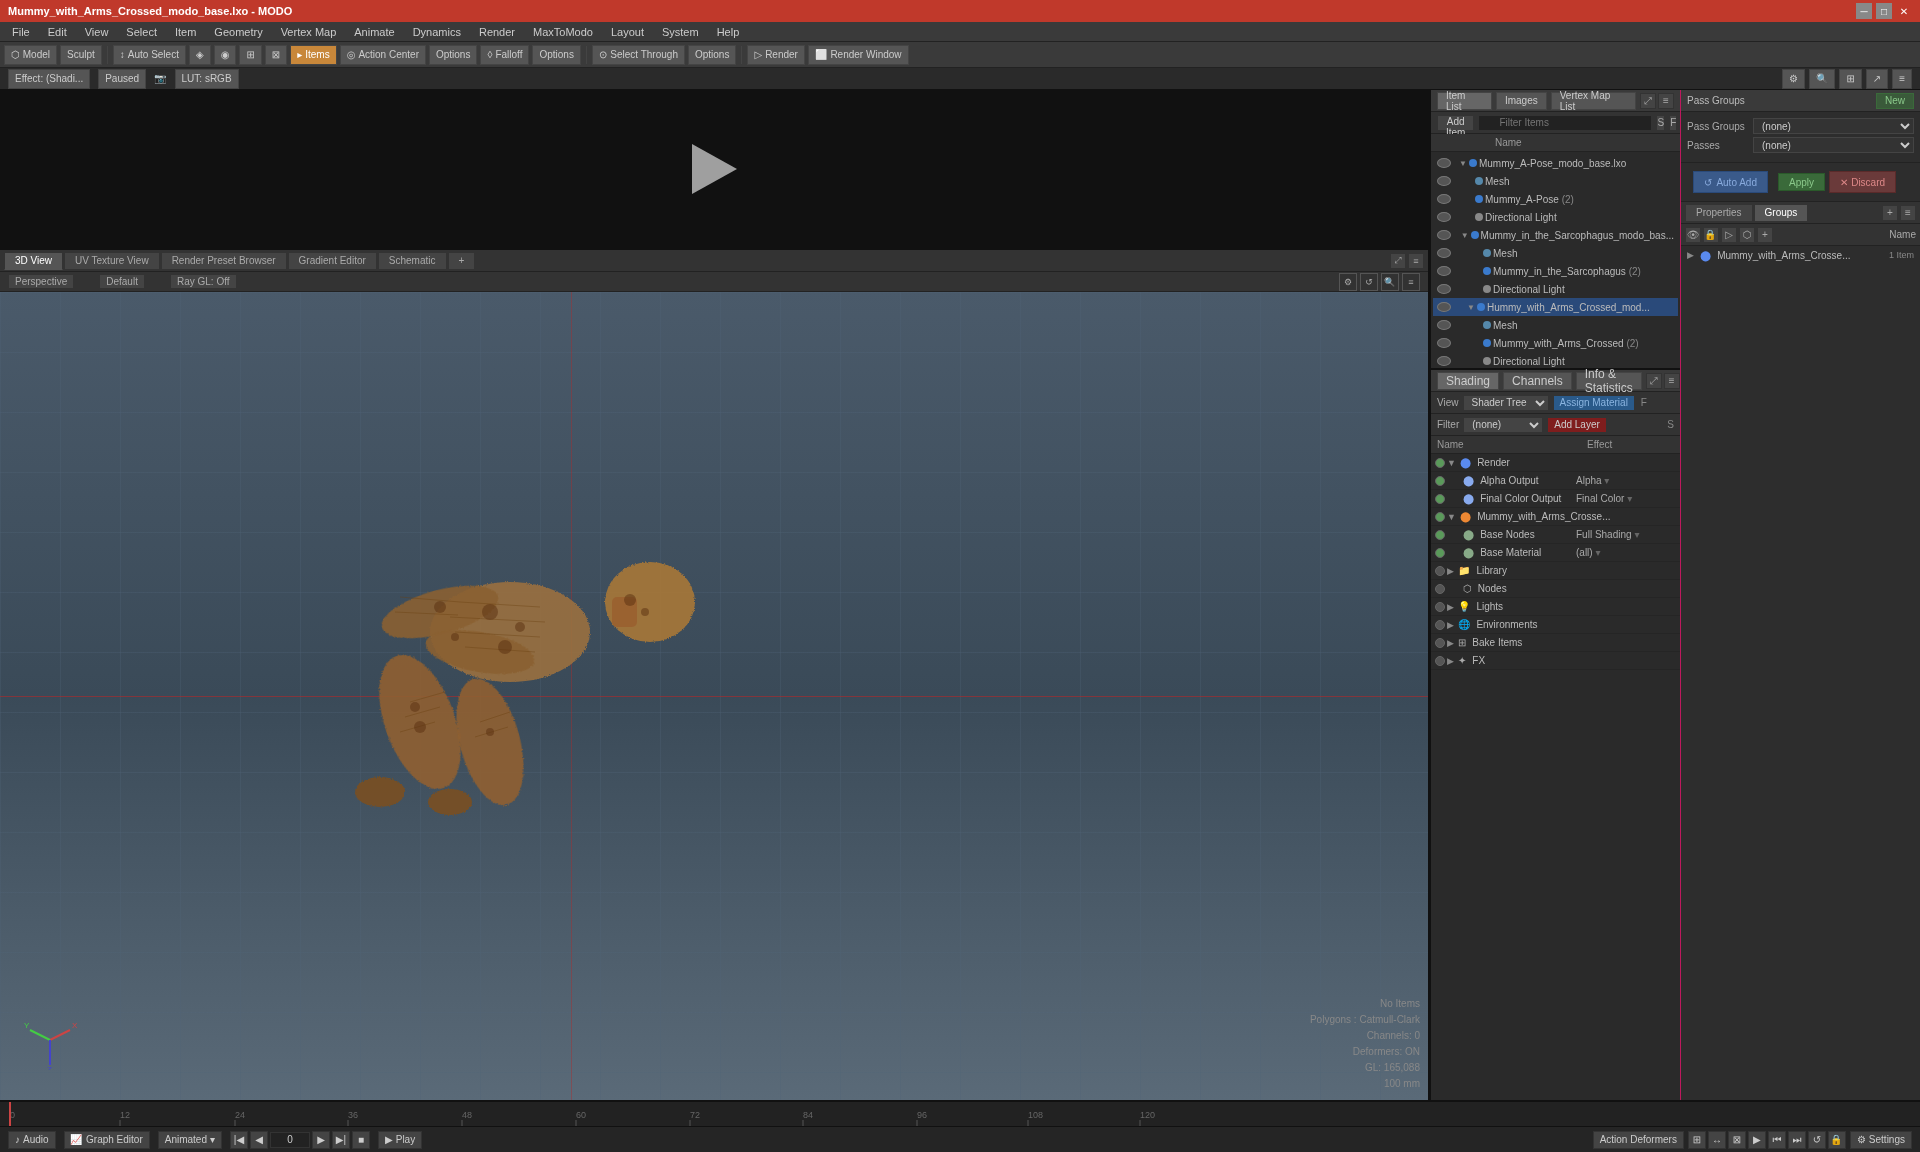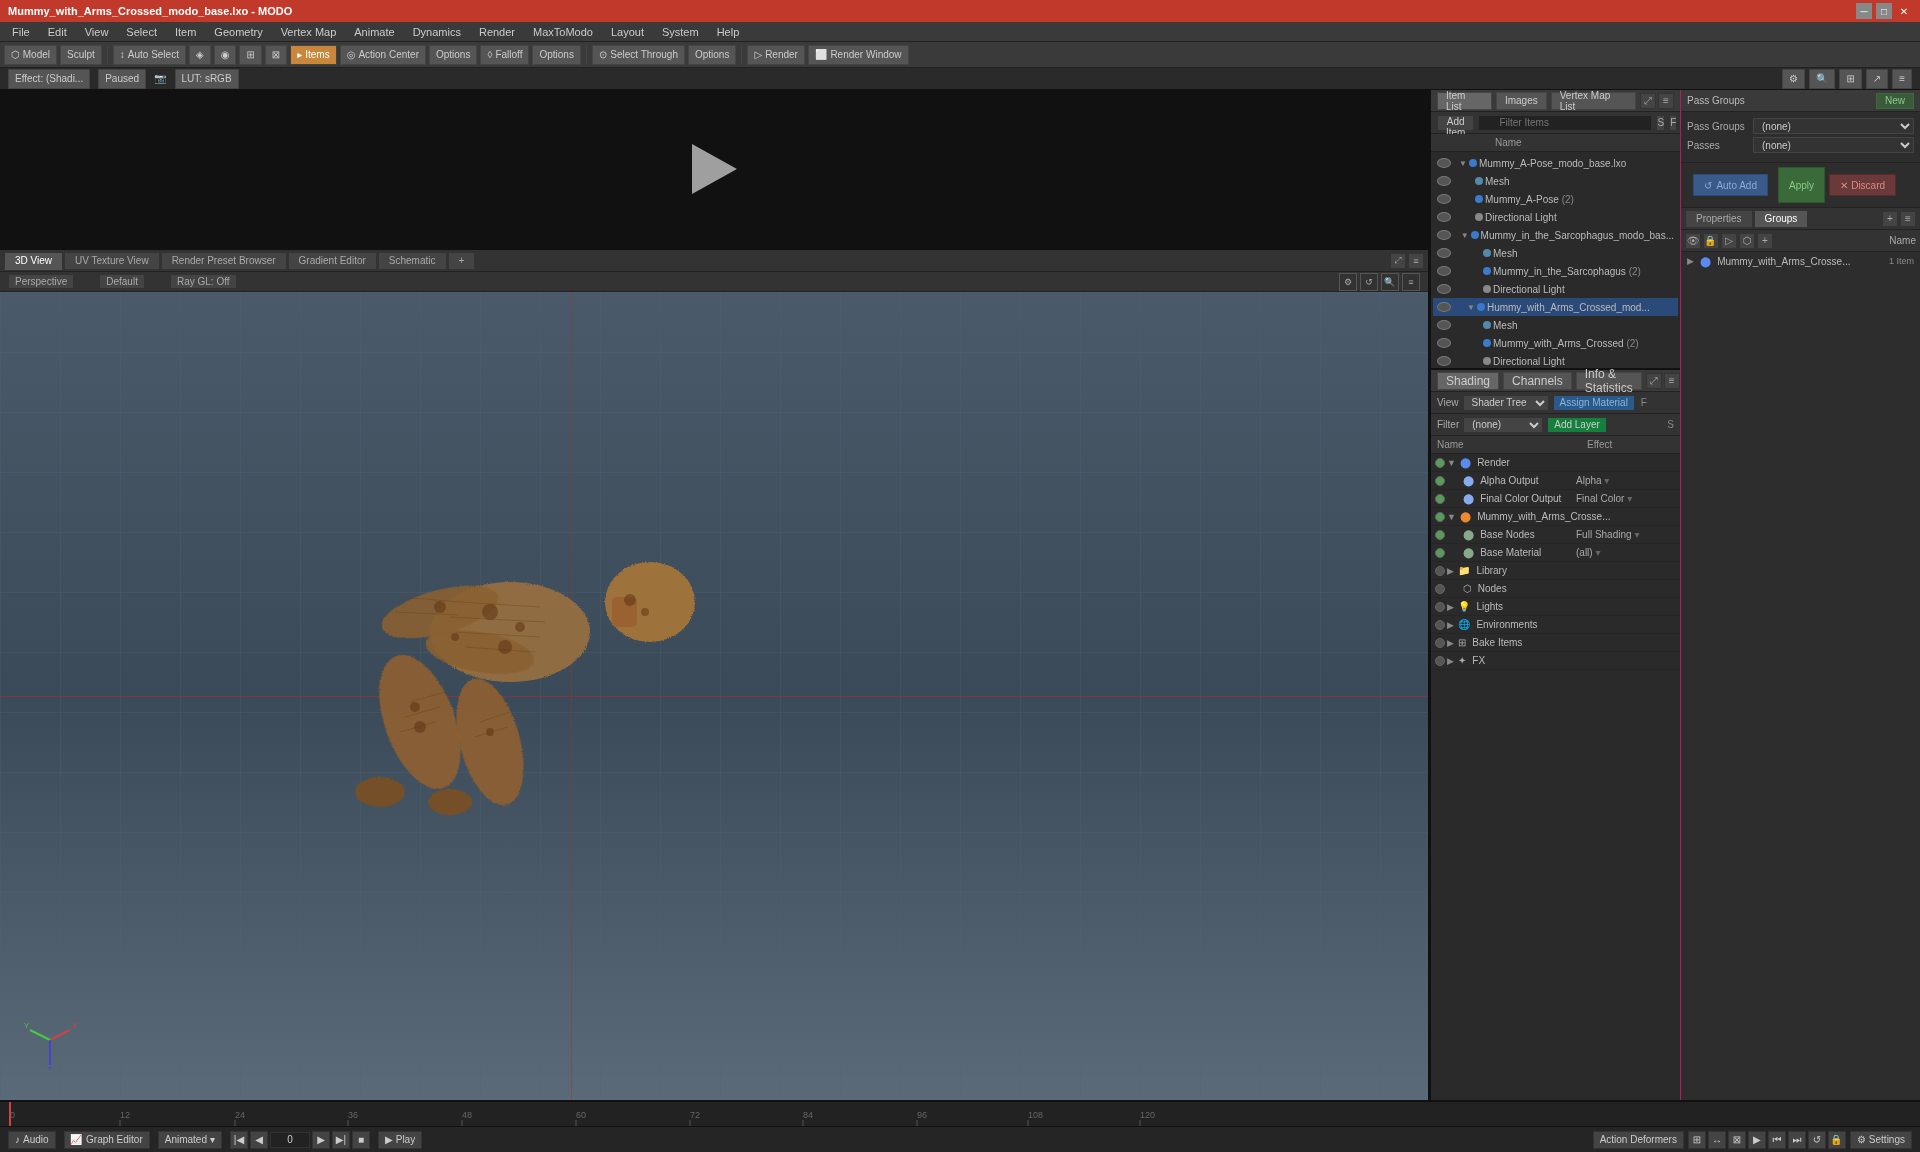--- a/index.html
+++ b/index.html
@@ -418,21 +418,21 @@
       height: 16px;
       background: #444;
       border: 1px solid #333;
       color: #ccc;
       font-size: 10px;
       padding: 0 4px;
     }
     .shader-btn {
       height: 16px;
       padding: 0 6px;
-      background: #15803d;
+      background: #7f1d1d;
       border: 1px solid #333;
       color: #ccc;
       font-size: 10px;
       cursor: pointer;
       white-space: nowrap;
     }
     .shader-btn.blue { background: #2a5a8a; color: #8ab4e0; }
 
     
     .filter-row {
@@ -556,21 +556,21 @@
       border: 1px solid #2a4a7a;
       color: #88aadd;
       font-size: 10px;
       cursor: pointer;
       margin: 4px 6px;
       display: flex;
       align-items: center;
       gap: 4px;
     }
     .apply-btn {
-      height: 36px;
+      height: 18px;
       padding: 0 10px;
       background: #3a6a3a;
       border: 1px solid #2a5a2a;
       color: #8ac88a;
       font-size: 10px;
       cursor: pointer;
     }
     .discard-btn {
       height: 22px;
       padding: 0 10px;
@@ -911,20 +911,28 @@
 
       <svg id="xyz-gizmo" viewBox="0 0 60 60" xmlns="http://www.w3.org/2000/svg">
         <line x1="30" y1="30" x2="50" y2="20" stroke="#cc4444" stroke-width="2"></line>
         <line x1="30" y1="30" x2="10" y2="20" stroke="#44cc44" stroke-width="2"></line>
         <line x1="30" y1="30" x2="30" y2="55" stroke="#4444cc" stroke-width="2"></line>
         <text x="52" y="18" font-size="8" fill="#cc4444">X</text>
         <text x="4" y="18" font-size="8" fill="#44cc44">Y</text>
         <text x="27" y="62" font-size="8" fill="#4444cc">Z</text>
       </svg>
 
+      <div class="viewport-stats">
+        <div>No Items</div>
+        <div>Polygons : Catmull-Clark</div>
+        <div>Channels: 0</div>
+        <div>Deformers: ON</div>
+        <div>GL: 165,088</div>
+        <div>100 mm</div>
+      </div>
     </div>
   </div>
 
   <div id="right-panel">
 
     <div id="item-list-panel">
       <div class="panel-header">
         <div class="panel-header-tab active">Item List</div>
         <div class="panel-header-tab">Images</div>
         <div class="panel-header-tab">Vertex Map List</div>

